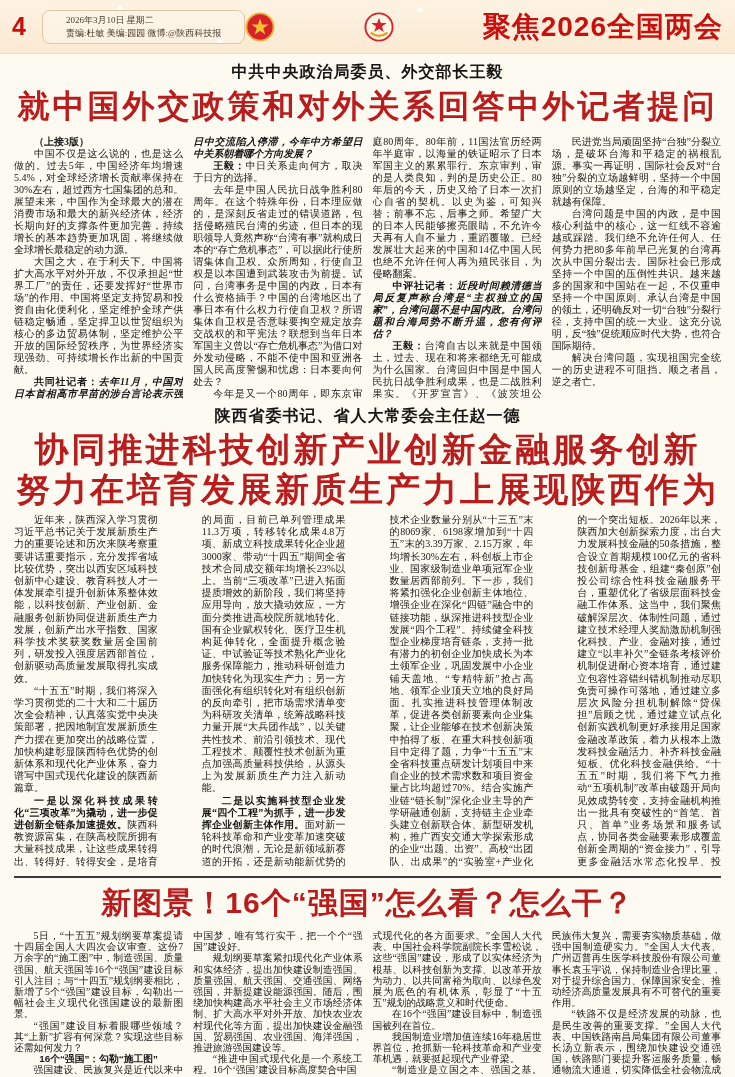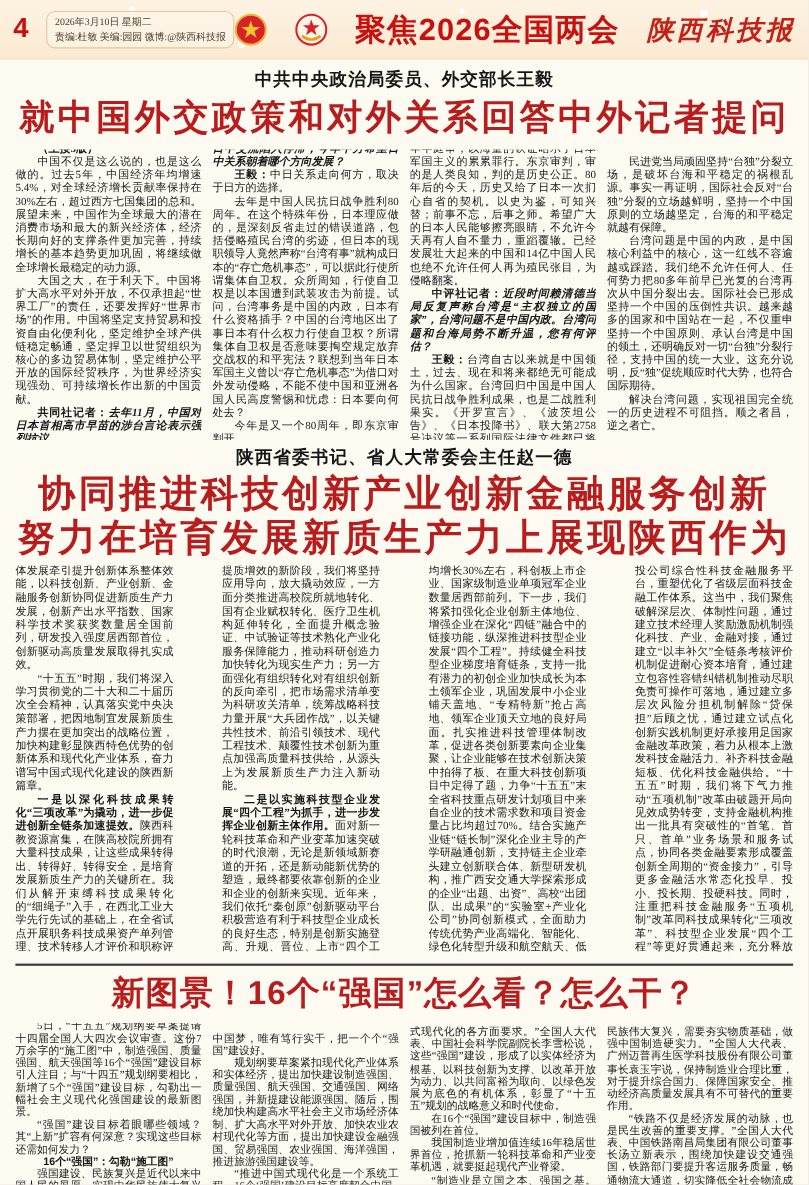--- a/index.html
+++ b/index.html
@@ -12,36 +12,36 @@
       radial-gradient(circle at 120px 8px, rgba(255,255,255,.9) 2px, transparent 3px),
       radial-gradient(circle at 220px 40px, rgba(255,255,255,.8) 3px, transparent 4px),
       radial-gradient(circle at 420px 10px, rgba(255,255,255,.9) 2px, transparent 3px),
       radial-gradient(circle at 530px 34px, rgba(255,255,255,.8) 4px, transparent 5px),
       radial-gradient(circle at 640px 12px, rgba(255,255,255,.9) 3px, transparent 4px),
       radial-gradient(circle at 700px 40px, rgba(255,255,255,.8) 2px, transparent 3px),
       linear-gradient(#fdf2e2,#fbead2);
     border-bottom:1px solid #f2dfc4;}
   .page-num{color:#c8100e;font-family:"Liberation Sans",sans-serif;font-weight:bold;font-size:25px;width:26px;}
   .date-block{font-size:9px;line-height:13px;color:#4a3a2a;border:1px solid #e4c79e;border-radius:8px;
-    padding:3px 7px;margin-left:4px;background:rgba(255,255,255,.3);white-space:nowrap;}
+    padding:3px 23px;margin-left:4px;background:rgba(255,255,255,.3);white-space:nowrap;}
   .banner{flex:1;display:flex;align-items:center;justify-content:space-between;gap:7px;}
   .emblem{width:30px;height:30px;flex:0 0 auto;}
   .banner-text{color:#c8100e;font-family:"Liberation Sans",sans-serif;font-weight:900;font-size:28px;
     letter-spacing:1px;white-space:nowrap;}
   .masthead{color:#c42017;font-family:"DejaVu Serif",serif;font-weight:bold;font-style:italic;
     font-size:24px;letter-spacing:3px;width:160px;text-align:right;white-space:nowrap;}
   
   main{padding:2px 14px 0;}
   .kicker{text-align:center;font-family:"Liberation Sans",sans-serif;font-weight:bold;font-size:16px;
     margin:6px 0 1px;letter-spacing:1px;}
   h1{text-align:center;font-family:"Liberation Sans",sans-serif;font-weight:900;color:#b91c1c;margin:2px 0 7px;}
   .head1{font-size:32px;letter-spacing:3px;}
   .head2{font-size:34px;letter-spacing:3px;line-height:40px;margin-bottom:5px;}
   .head3{font-size:30px;letter-spacing:1px;margin:4px 0 6px;}
-  .body{display:flex;gap:10px;overflow:hidden;text-align:justify;align-items:center;}
+  .body{display:flex;gap:10px;overflow:hidden;text-align:justify;}
   .col{flex:1 1 0;overflow:hidden;min-width:0;}
   .body p{margin:0;text-indent:2em;}
   .a1 .body{height:264px;font-size:10px;line-height:12px;}
   .a2 .body{height:354px;font-size:10px;line-height:12.2px;gap:44px;}
   .a3{border-top:2px solid #3a3a3a;margin-top:8px;padding-top:1px;}
   .a3 .body{height:163px;font-size:9.8px;line-height:11.2px;}
   .body p.cont{text-indent:0;}
   .body p.q{font-style:italic;font-weight:bold;}
   .body p.bold{font-weight:bold;}
   .body p.subhead{text-indent:0;text-align:center;font-weight:bold;font-family:"Liberation Sans",sans-serif;}
@@ -67,21 +67,20 @@
       </span>
       <span class="emblem">
         <svg viewBox="0 0 32 32" width="30" height="30">
           <circle cx="16" cy="16" r="14.5" fill="#fdf6e6" stroke="#d8222a" stroke-width="2"></circle>
           <polygon points="16,6 18,11.8 24.2,11.8 19.2,15.4 21.1,21.4 16,17.8 10.9,21.4 12.8,15.4 7.8,11.8 14,11.8" fill="#d8222a"></polygon>
           <path d="M7 22 Q16 29 25 22" stroke="#e9a020" stroke-width="2.5" fill="none"></path>
         </svg>
       </span>
       <span class="banner-text">聚焦2026全国两会</span>
     </div>
-    <div class="masthead">陕西科技报</div>
   </header>
 
   <main>
 
     <section class="a1">
       <div class="kicker">中共中央政治局委员、外交部长王毅</div>
       <h1 class="head1">就中国外交政策和对外关系回答中外记者提问</h1>
       <div class="body">
           <div class="col">
             <p class="bold">（上接3版）</p>

